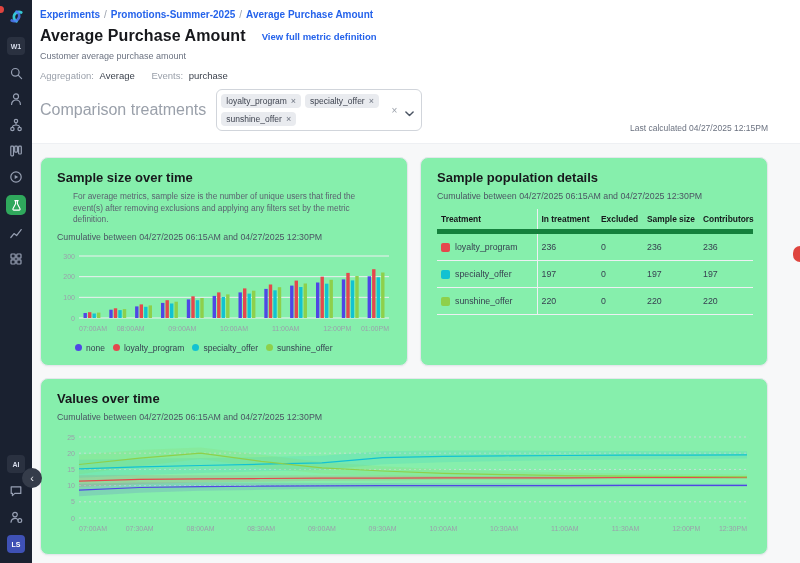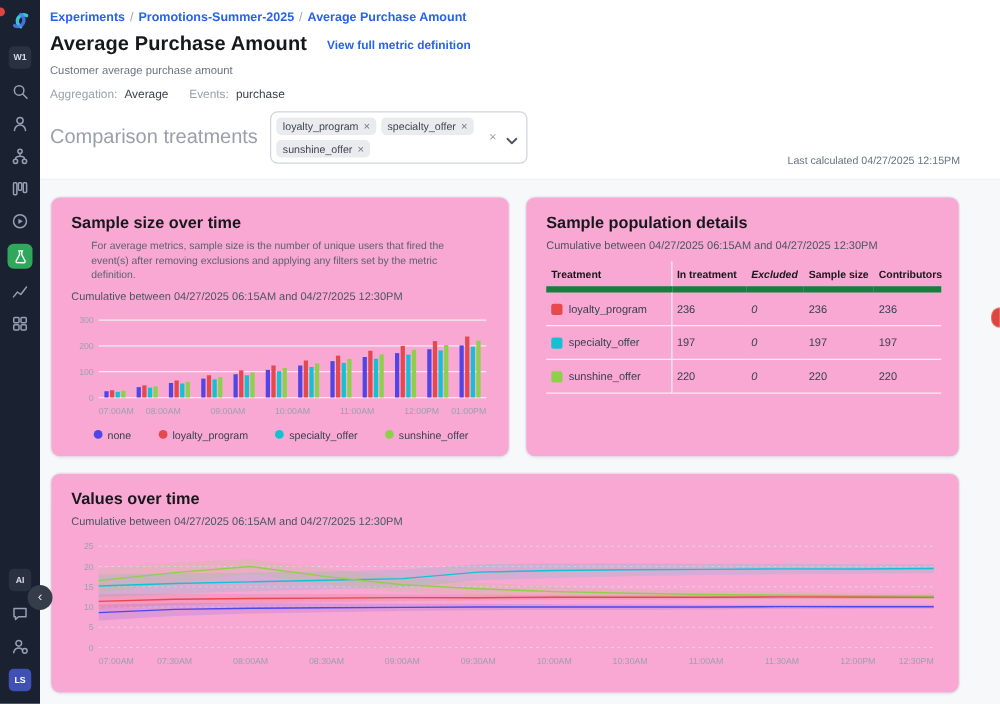--- a/index.html
+++ b/index.html
@@ -41,38 +41,38 @@
   .chips { display:flex; flex-wrap:wrap; }
   .chip { display:inline-flex; align-items:center; background:#e9ebef; border-radius:4px;
     padding:2px 5px; font-size:8.5px; color:#3f4450; margin:2px; white-space:nowrap; }
   .chip-x { margin-left:4px; color:#6d7480; font-size:9px; cursor:pointer; }
   .clear { position:absolute; right:24px; top:50%; transform:translateY(-50%); font-size:10px; color:#9aa0aa; cursor:pointer; }
   .chev { position:absolute; right:7px; top:50%; transform:translateY(-40%); cursor:pointer; }
   .chev svg { stroke:#4b5563; fill:none; stroke-width:1.6; stroke-linecap:round; stroke-linejoin:round; }
   .last-calc { position:absolute; right:32px; bottom:10px; font-size:8.5px; color:#6b7280; }
 
   .content { padding:13px 32px 0 8px; }
-  .card { background:#f9a8d4; border:1px solid #e4e7ec; border-radius:8px; padding:12px 16px;
+  .card { background:#86efac; border:1px solid #e4e7ec; border-radius:8px; padding:12px 16px;
     box-shadow:0 1px 2px rgba(16,24,40,.04); }
   .row1 { display:flex; gap:12px; margin-bottom:12px; align-items:stretch; }
   .card h2 { font-size:13px; margin:0 0 6px; }
   .desc { font-size:8.3px; color:#5b6270; line-height:1.4; margin:0 16px 6px; }
   .cum { font-size:8.8px; color:#4b5563; margin:0 0 8px; }
   .chart { line-height:0; }
 
-  .legend { display:flex; gap:22px; padding-left:18px; margin-top:3px; }
+  .legend { display:flex; gap:8px; padding-left:18px; margin-top:3px; }
   .leg-item { display:inline-flex; align-items:center; gap:4px; font-size:8.5px; color:#374151; cursor:pointer; }
   .leg-dot { width:7px; height:7px; border-radius:50%; display:inline-block; }
 
   table { width:100%; border-collapse:collapse; table-layout:fixed; }
   th { font-size:8.4px; font-weight:bold; text-align:left; color:#17181c; padding:5px 4px; border-bottom:5px solid #15803d; }
   td { font-size:8.8px; color:#374151; padding:8px 4px; border-bottom:1px solid #eef0f3; }
   th:nth-child(1), td:nth-child(1) { width:100px; border-right:1px solid #eef0f3; }
   th:nth-child(2), td:nth-child(2) { width:60px; }
-  th:nth-child(3), td:nth-child(3) { width:46px;font-style:italic; }
+  th:nth-child(3), td:nth-child(3) { width:46px; }
   th:nth-child(4), td:nth-child(4) { width:56px; }
   th:nth-child(5), td:nth-child(5) { width:54px; }
   .tcell-name { display:flex; align-items:center; gap:5px; }
   .swatch { width:9px; height:9px; border-radius:2px; flex:0 0 auto; }
   .tname { white-space:nowrap; overflow:hidden; max-width:72px; display:inline-block; }
 
   .wide { margin-bottom:12px; }
   .dispersion { min-height:80px; }
 
   .collapse-btn { position:fixed; left:22px; top:468px; width:20px; height:20px; border-radius:50%;

